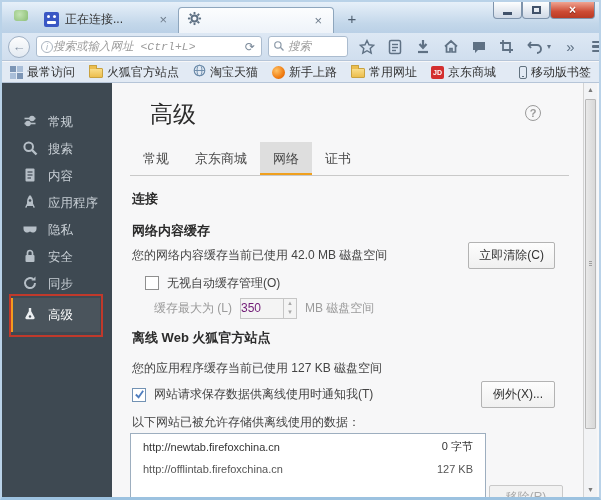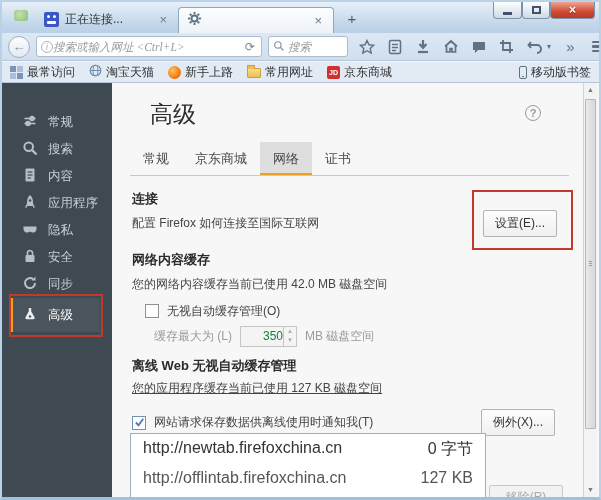--- a/index.html
+++ b/index.html
@@ -42,21 +42,21 @@
     background:linear-gradient(#dde8f4,#d0deee); border-bottom:1px solid #b6c5d8;
     display:flex; align-items:center; padding:0 6px; gap:6px;}
   .back-btn{ width:22px; height:22px; border-radius:50%; border:1px solid #9fb0c4; flex:0 0 auto;
     background:linear-gradient(#fdfdfd,#e3eaf2); color:#8795a6; font-size:13px;
     display:flex; align-items:center; justify-content:center;}
   .urlbar{ position:relative; width:226px; height:21px; background:#fff; border:1px solid #abbccf;
     border-radius:3px; display:flex; align-items:center; padding:0 4px; flex:0 0 auto;}
   .identity-icon{ width:12px; height:12px; border:1px solid #aab4bf; border-radius:50%;
     color:#aab4bf; font-size:9px; line-height:10px; text-align:center; font-style:italic; flex:0 0 auto;}
   .urlbar input, .searchbox input{ border:none; outline:none; flex:1; min-width:0; height:17px;
-    font-size:11.5px; font-family:Liberation Serif, serif; background:transparent; color:#333;}
+    font-size:11.5px; font-family:Liberation Mono, monospace; background:transparent; color:#333;}
   input::placeholder{ font-style:italic; color:#9b9b9b; }
   .reload-icon{ color:#7b8a9a; font-size:12px; flex:0 0 auto; padding:0 2px;}
   .searchbox{ width:80px; height:21px; background:#fff; border:1px solid #abbccf; border-radius:3px;
     display:flex; align-items:center; padding:0 4px; gap:3px; flex:0 0 auto;}
   .tb-icons{ display:flex; align-items:center; gap:11px; margin-left:4px;}
   .tb-icon{ width:17px; height:17px; display:flex; align-items:center; justify-content:center;
     color:#5f7184; font-size:14px;}
   .tb-icon svg{ display:block; }
   .caret{ font-size:8px; color:#5f7184; margin-left:-7px;}
   .hamburger{ display:flex; flex-direction:column; gap:2px;}
@@ -100,27 +100,27 @@
   .row .grow{ flex:1; }
   .btn{ background:linear-gradient(#fdfdfd,#f0f0f0); border:1px solid #b3b3b3; border-radius:2px;
     font-size:12px; color:#333; padding:4px 10px; min-width:74px; text-align:center;
     font-family:"Liberation Sans",sans-serif; cursor:default;}
   .rel{ position:relative; display:inline-block;}
   .checkbox{ width:14px; height:14px; background:#fff; border:1px solid #8f8f8f; margin-right:8px;
     flex:0 0 auto; display:flex; align-items:center; justify-content:center;}
   .checkbox.checked{ border-color:#7292b4; }
   .limit-row{ margin-left:42px; color:#9b9b9b;}
   .spinner{ display:inline-flex; margin:0 8px; border:1px solid #c6c6c6; background:#f4f4f4; height:21px;}
-  .spin-val{ width:42px; text-align:right; color:#15803d; font-size:12px; line-height:19px;}
+  .spin-val{ width:42px; text-align:left; color:#701a75; font-size:12px; line-height:19px;}
   .spin-arrows{ width:13px; border-left:1px solid #c6c6c6; display:flex; flex-direction:column;}
   .spin-arrows span{ flex:1; font-size:6px; color:#a8a8a8; text-align:center; line-height:9px;}
   .list-label{ margin:6px 0 0 20px; font-size:12px; color:#444;}
   .listbox{ position:absolute; left:18px; top:350px; width:356px; height:80px;
     background:#fff; border:1px solid #9daebf;}
-  .list-row{ display:flex; justify-content:space-between; padding:5px 12px 4px; font-size:16px; color:#333;}
+  .list-row{ display:flex; justify-content:space-between; padding:5px 12px 4px; font-size:11px; color:#333;align-items:center;}
   .list-row.dim{ color:#555; }
   .remove-btn{ position:absolute; left:377px; top:402px; width:74px; height:24px;
     background:#f2f2f2; border:1px solid #c9c9c9; color:#a9a9a9; font-size:12px;
     border-radius:2px; text-align:center; line-height:22px;}
   
   .scrollbar{ position:absolute; right:2px; top:81px; bottom:0; width:14px;
     background:#f2f3f5; border-left:1px solid #d3d3d3;}
   .sb-arrow{ height:14px; font-size:7px; color:#7a7a7a; text-align:center; line-height:14px;}
   .sb-arrow.down{ position:absolute; bottom:0; left:0; right:0;}
   .sb-thumb{ position:absolute; left:1px; right:1px; top:16px; height:330px;
@@ -247,20 +247,24 @@
     <span class="bm-item">
       <span class="icon-grid">
           <i></i>
           <i></i>
           <i></i>
           <i></i>
         </span>
       <span>最常访问</span>
     </span>
     <span class="bm-item">
+      <span class="icon-folder"></span>
+      <span>火狐官方站点</span>
+    </span>
+    <span class="bm-item">
       <span>
         <svg width="13" height="13" viewBox="0 0 14 14">
             <circle cx="7" cy="7" r="5.7" fill="none" stroke="#6a89a8" stroke-width="1.2"></circle>
             <ellipse cx="7" cy="7" rx="2.6" ry="5.7" fill="none" stroke="#6a89a8" stroke-width="1"></ellipse>
             <line x1="1.3" y1="7" x2="12.7" y2="7" stroke="#6a89a8" stroke-width="1"></line>
           </svg>
       </span>
       <span>淘宝天猫</span>
     </span>
     <span class="bm-item">
@@ -356,53 +360,47 @@
     </div>
 
     <div class="tabstrip">
       <div class="ctab">常规</div>
       <div class="ctab">京东商城</div>
       <div class="ctab active">网络</div>
       <div class="ctab">证书</div>
     </div>
 
     <div class="sec-head">连接</div>
-    <div class="row" style="margin-right:26px;">
-      <span class="grow">配置 Firefox 如何连接至国际互联网</span>
-      <span class="rel">
-        <button class="btn">设置(E)...</button>
-        <span class="anno" style="left:-11px; top:-20px; width:101px; height:60px;"></span>
-      </span>
-    </div>
 
     <div class="sec-head">网络内容缓存</div>
     <div class="row">
       <span class="grow">您的网络内容缓存当前已使用 42.0 MB 磁盘空间</span>
+      <button class="btn">立即清除(C)</button>
     </div>
     <div class="row" style="min-height:20px; margin-top:4px;padding-left:13px;">
       <span class="checkbox"></span>
       <span>无视自动缓存管理(O)</span>
     </div>
     <div class="row limit-row" style="min-height:22px; margin-top:4px;">
       <span>缓存最大为 (L)</span>
       <span class="spinner">
         <span class="spin-val">350</span>
         <span class="spin-arrows">
             <span>▲</span>
             <span>▼</span>
           </span>
       </span>
       <span>MB 磁盘空间</span>
     </div>
 
-    <div class="sec-head" style="margin-top:10px;">离线 Web 无视自动缓存管理</div>
-    <div class="row" style="margin-top:0;text-decoration:underline;">
+    <div class="sec-head" style="margin-top:10px;">离线 Web 火狐官方站点</div>
+    <div class="row" style="margin-top:8px;">
       <span class="grow">您的应用程序缓存当前已使用 127 KB 磁盘空间</span>
     </div>
-    <div class="row" style="margin-top:8px;">
+    <div class="row" style="margin-top:0;">
       <span class="checkbox checked">
         <svg width="11" height="11" viewBox="0 0 12 12">
             <path d="M2 6l3 3 5-7" fill="none" stroke="#4f7dbe" stroke-width="2"></path>
           </svg>
       </span>
       <span class="grow">网站请求保存数据供离线使用时通知我(T)</span>
       <button class="btn">例外(X)...</button>
     </div>
     <div class="list-label">以下网站已被允许存储供离线使用的数据：</div>
 

